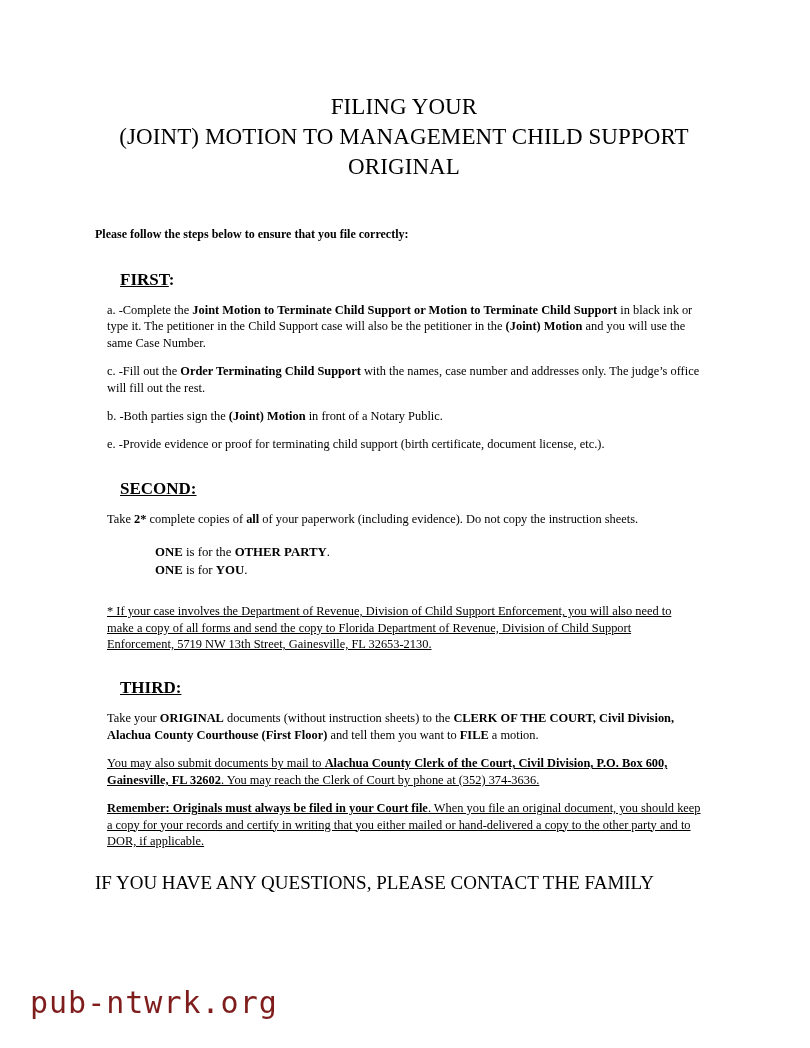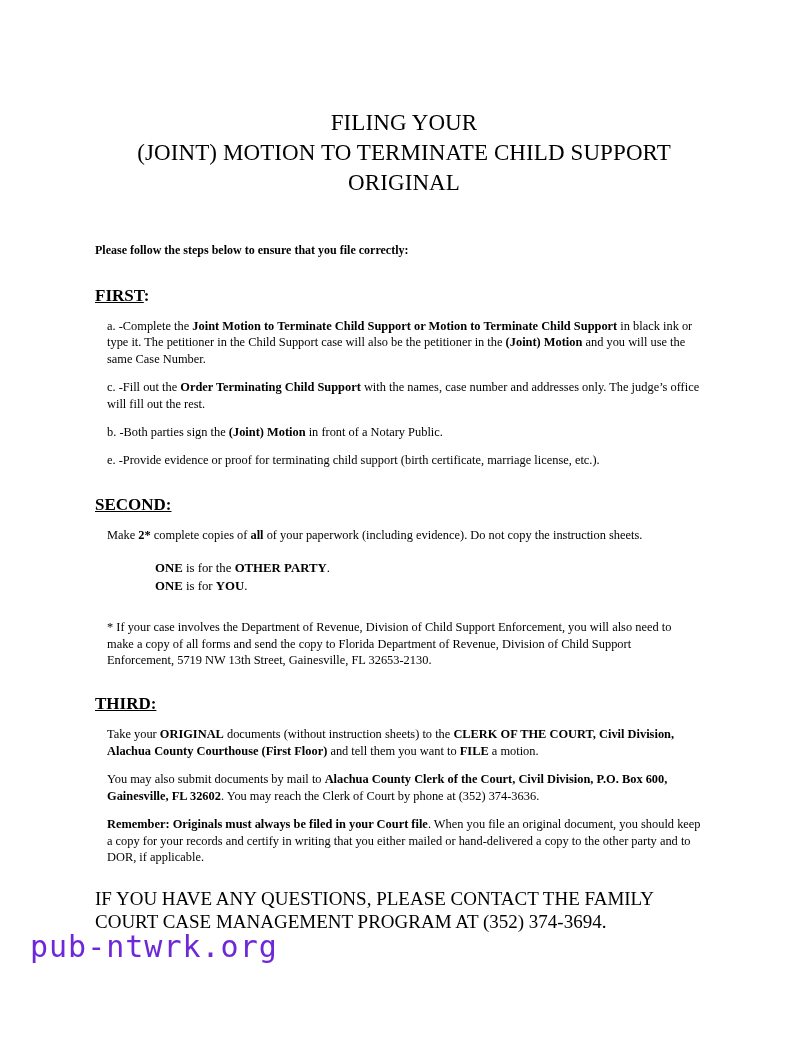--- a/index.html
+++ b/index.html
@@ -17,21 +17,21 @@
   }
   .page {
     position: absolute;
     left: 0; top: 0;
     width: 810px;
     height: 1048px;
   }
   .content {
     position: absolute;
     left: 95px;
-    top: 108px;
+    top: 92px;
     width: 618px;
   }
 
   
   .doc-title {
     text-align: center;
     font-size: 23px;
     line-height: 30px;
     font-weight: normal;
     letter-spacing: 0.1px;
@@ -47,106 +47,106 @@
     line-height: 20px;
   }
 
   
   .section-heading {
     font-size: 17px;
     font-weight: bold;
     margin-top: 26px;
     margin-bottom: 4px;
     line-height: 20px;
+    margin-left: 25px;
   }
   .section-heading .u { text-decoration: underline; }
 
   
   .body-text {
     font-size: 12.4px;
     line-height: 16.4px;
     text-align: left;
     margin: 12px;
   }
   .body-text b, .body-text strong { font-weight: bold; }
 
-  .para { margin-top: 12px; }
+  .para { margin-top: 12px; text-decoration: underline; }
 
   .indent-block {
     margin-top: 16px;
     margin-left: 60px;
     font-size: 12.8px;
     line-height: 18px;
   }
 
   .closing {
     margin-top: 22px;
     font-size: 19px;
     line-height: 23px;
   }
 
   
   .watermark {
     position: absolute;
     left: 30px;
-    top: 929px;
+    top: 985px;
     font-family: "DejaVu Sans Mono", "Liberation Mono", monospace;
     font-size: 30px;
-    color: #6d28d9;
+    color: #7f1d1d;
     letter-spacing: 1px;
     white-space: nowrap;
   }
 </style>
 </head>
 <body>
 
 <div class="page">
 
   <div class="content">
 
     <div class="doc-title">
       <span class="tline">FILING YOUR</span>
-      <span class="tline">(JOINT) MOTION TO TERMINATE CHILD SUPPORT</span>
+      <span class="tline">(JOINT) MOTION TO MANAGEMENT CHILD SUPPORT</span>
       <span class="tline">ORIGINAL</span>
     </div>
 
     <div class="lead-heading">Please follow the steps below to ensure that you file correctly:</div>
 
     <div class="section-heading"><span class="u">FIRST</span><span>:</span></div>
 
     <p class="body-text"><span>a. -Complete the </span><b>Joint Motion to Terminate Child Support or Motion to Terminate Child Support</b><span> in black ink or type it. The petitioner in the Child Support case will also be the petitioner in the </span><b>(Joint) Motion</b><span> and you will use the same Case Number.</span></p>
 
     <p class="body-text"><span>c. -Fill out the </span><b>Order Terminating Child Support</b><span> with the names, case number and addresses only. The judge’s office will fill out the rest.</span></p>
 
     <p class="body-text"><span>b. -Both parties sign the </span><b>(Joint) Motion</b><span> in front of a Notary Public.</span></p>
 
 
-    <p class="body-text"><span>e. -Provide evidence or proof for terminating child support (birth certificate, marriage license, etc.).</span></p>
+    <p class="body-text"><span>e. -Provide evidence or proof for terminating child support (birth certificate, document license, etc.).</span></p>
 
     <div class="section-heading"><span class="u">SECOND:</span></div>
 
-    <p class="body-text"><span>Make </span><b>2*</b><span> complete copies of </span><b>all</b><span> of your paperwork (including evidence). Do not copy the instruction sheets.</span></p>
+    <p class="body-text"><span>Take </span><b>2*</b><span> complete copies of </span><b>all</b><span> of your paperwork (including evidence). Do not copy the instruction sheets.</span></p>
 
     <div class="indent-block">
       <div><b>ONE</b><span> is for the </span><b>OTHER PARTY</b><span>.</span></div>
       <div><b>ONE</b><span> is for </span><b>YOU</b><span>.</span></div>
     </div>
 
     <p class="body-text para" style="margin-top:24px">* If your case involves the Department of Revenue, Division of Child Support Enforcement, you will also need to make a copy of all forms and send the copy to Florida Department of Revenue, Division of Child Support Enforcement, 5719 NW 13th Street, Gainesville, FL 32653-2130.</p>
 
     <div class="section-heading"><span class="u">THIRD:</span></div>
 
     <p class="body-text"><span>Take your </span><b>ORIGINAL</b><span> documents (without instruction sheets) to the </span><b>CLERK OF THE COURT, Civil Division, Alachua County Courthouse (First Floor)</b><span> and tell them you want to </span><b>FILE</b><span> a motion.</span></p>
 
     <p class="body-text para"><span>You may also submit documents by mail to </span><b>Alachua County Clerk of the Court, Civil Division, P.O. Box 600, Gainesville, FL 32602</b><span>. You may reach the Clerk of Court by phone at (352) 374-3636.</span></p>
 
     <p class="body-text para"><b>Remember: Originals must always be filed in your Court file</b><span>. When you file an original document, you should keep a copy for your records and certify in writing that you either mailed or hand-delivered a copy to the other party and to DOR, if applicable.</span></p>
 
     <div class="closing">
       <div>IF YOU HAVE ANY QUESTIONS, PLEASE CONTACT THE FAMILY</div>
-      <div>COURT CASE MANAGEMENT PROGRAM AT (352) 374-3694.</div>
     </div>
 
   </div>
 
   <div class="watermark">pub-ntwrk.org</div>
 
 </div>
 
 </body></html>

